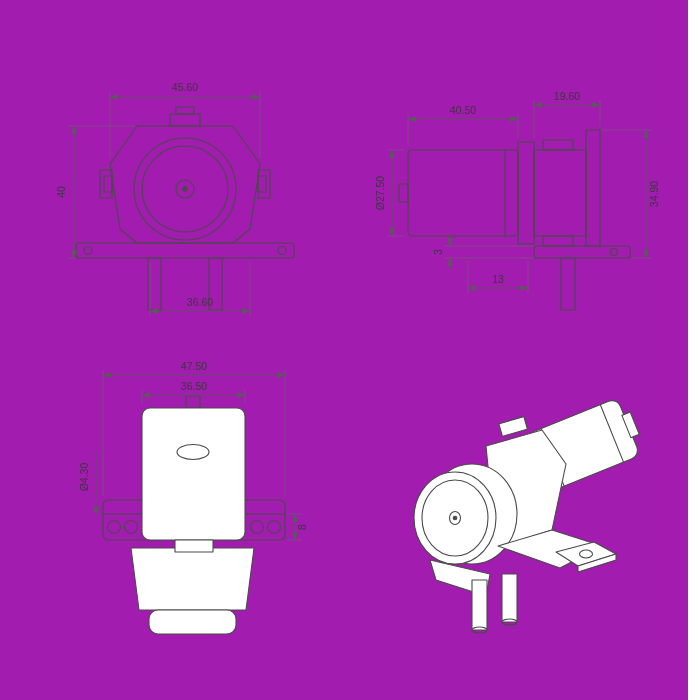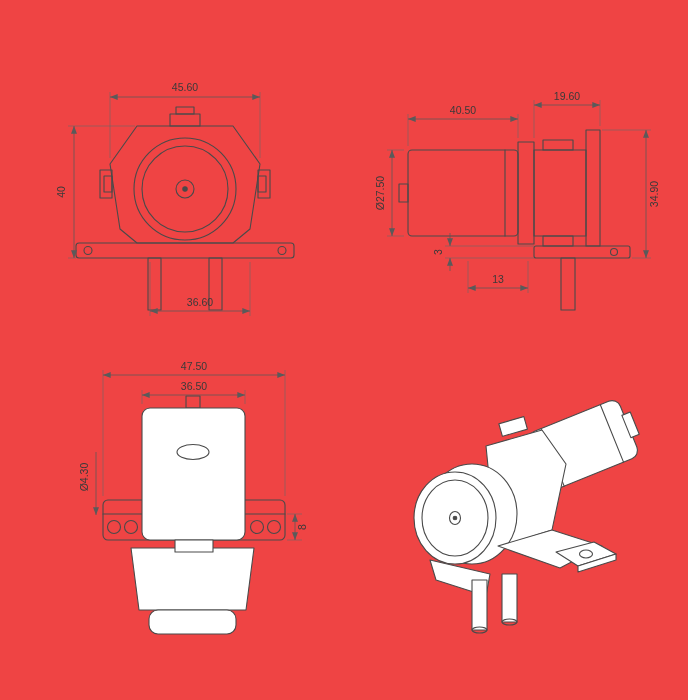--- a/index.html
+++ b/index.html
@@ -1,16 +1,16 @@
 <!DOCTYPE html>
 <html><head>
 <meta charset="utf-8">
 <style>
   html,body{margin:0;padding:0;background:#ffffff;}
-  .canvas{position:relative;width:688px;height:700px;background:#ef4444;overflow:hidden;
+  .canvas{position:relative;width:688px;height:700px;background:#a21caf;overflow:hidden;
           font-family:"Liberation Sans", sans-serif;}
   svg{position:absolute;left:0;top:0;}
   .draw{stroke:#4a4a4a;stroke-width:1.1;fill:none;stroke-linejoin:round;stroke-linecap:round;}
   .drawf{fill:#ffffff;}
   .dim{stroke:#5a5a5a;stroke-width:.75;fill:none;}
   .ext{stroke:#6a6a6a;stroke-width:.6;fill:none;}
   .txt{font-family:"Liberation Sans", sans-serif;font-size:10.5px;fill:#3a3a3a;}
 </style>
 </head>
 <body>

